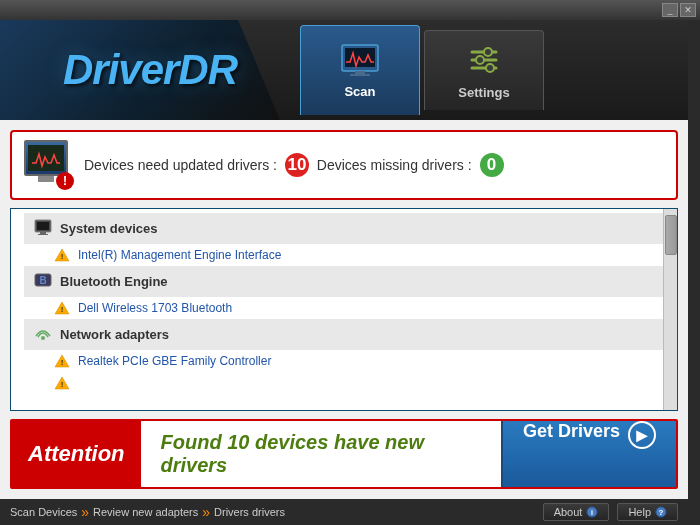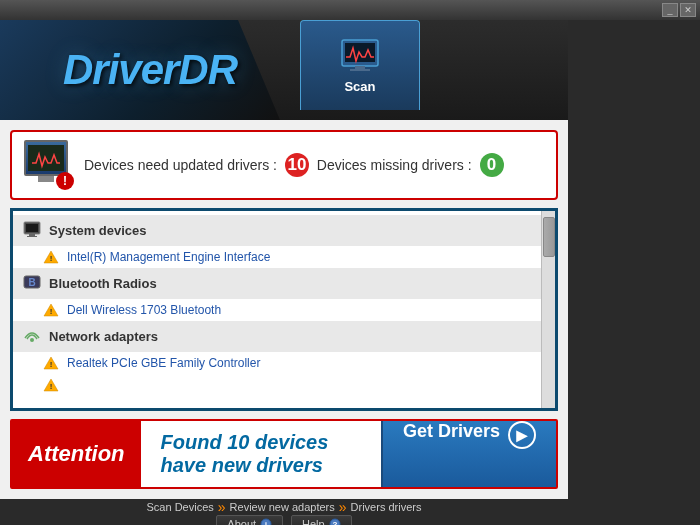--- a/index.html
+++ b/index.html
@@ -30,21 +30,21 @@
       font-size: 9px;
       color: #ccc;
       display: flex;
       align-items: center;
       justify-content: center;
       cursor: pointer;
     }
 
     
     .main-window {
-      width: 568px;
+      width: 688px;
       height: 505px;
       background: #1a1a1a;
       display: flex;
       flex-direction: column;
     }
 
     
     .header {
       height: 100px;
       background: linear-gradient(to bottom, #2c2c2c, #1a1a1a);
@@ -69,21 +69,21 @@
       font-weight: 900;
       color: #4ab3f4;
       text-shadow: 2px 2px 4px rgba(0,0,0,0.8), 0 0 20px rgba(74,179,244,0.3);
       letter-spacing: -1px;
       font-style: italic;
     }
 
     
     .nav-tabs {
       display: flex;
-      align-items: flex-start;
+      align-items: center;
       height: 100px;
       margin-left: 20px;
       gap: 4px;
     }
 
     .nav-tab {
       width: 120px;
       height: 80px;
       background: linear-gradient(to bottom, #3a3a3a, #252525);
       border: 1px solid #555;
@@ -203,23 +203,24 @@
       margin: 0 4px;
     }
 
     .badge-red { background: #dd2222; }
     .badge-green { background: #44aa44; }
 
     
     .device-list {
       flex: 1;
       background: white;
-      border: 3px solid #0c4a6e;
+      border: 1px solid #0c4a6e;
       overflow-y: hidden;
       position: relative;
+      padding-left: 13px;
     }
 
     .device-list-inner {
       padding: 4px 0;
     }
 
     .device-category {
       display: flex;
       align-items: center;
       padding: 5px 10px;
@@ -291,21 +292,21 @@
 
     .attention-message {
       background: white;
       flex: 1;
       display: flex;
       align-items: center;
       padding: 0 20px;
       font-size: 20px;
       font-weight: bold;
       font-style: italic;
-      color: #0369a1;
+      color: #4d7c0f;
     }
 
     .get-drivers-btn {
       background: linear-gradient(to bottom, #2a7abf, #1a5a9c);
       color: white;
       font-size: 18px;
       font-weight: bold;
       display: flex;
       align-items: flex-start;
       justify-content: center;
@@ -328,21 +329,20 @@
     }
 
     
     .footer {
       height: 26px;
       background: #2a2a2a;
       display: flex;
       align-items: center;
       justify-content: space-between;
       padding: 0 10px;
-      flex-direction: column;
     }
 
     .footer-breadcrumb {
       display: flex;
       align-items: center;
       gap: 4px;
     }
 
     .breadcrumb-separator {
       color: #ff8800;
@@ -405,20 +405,33 @@
             <rect x="5" y="5" width="30" height="19" fill="#0a1a2a"></rect>
             <polyline class="pulse-line" points="6,19 10,19 13,10 16,23 19,14 22,19 25,19 28,12 31,19 34,19"></polyline>
             <rect x="15" y="28" width="10" height="4" fill="#4a6a8c"></rect>
             <rect x="10" y="31" width="20" height="2" fill="#4a6a8c"></rect>
           </svg>
         </div>
         <span>Scan</span>
       </div>
 
 
+      <div class="nav-tab">
+        <div>
+          <svg width="36" height="36" viewBox="0 0 36 36">
+            <line x1="6" y1="10" x2="30" y2="10" stroke="#88aa44" stroke-width="3" stroke-linecap="round"></line>
+            <line x1="6" y1="18" x2="30" y2="18" stroke="#88aa44" stroke-width="3" stroke-linecap="round"></line>
+            <line x1="6" y1="26" x2="30" y2="26" stroke="#88aa44" stroke-width="3" stroke-linecap="round"></line>
+            <circle cx="22" cy="10" r="4" fill="#3a3a3a" stroke="#88aa44" stroke-width="2"></circle>
+            <circle cx="14" cy="18" r="4" fill="#3a3a3a" stroke="#88aa44" stroke-width="2"></circle>
+            <circle cx="24" cy="26" r="4" fill="#3a3a3a" stroke="#88aa44" stroke-width="2"></circle>
+          </svg>
+        </div>
+        <span>Settings</span>
+      </div>
     </div>
   </div>
 
   <div class="content-area">
 
     <div class="status-bar">
 
       <div class="status-icon">
         <div class="monitor-icon">
           <div class="monitor-screen">
@@ -460,21 +473,21 @@
           <span>Intel(R) Management Engine Interface</span>
         </div>
 
         <div class="device-category">
           <span class="cat-icon">
             <svg width="18" height="18" viewBox="0 0 18 18">
               <rect x="1" y="3" width="16" height="12" rx="2" fill="#3a3a5a" stroke="#666" stroke-width="1"></rect>
               <text x="9" y="13" text-anchor="middle" font-size="10" fill="#6688cc" font-weight="bold">B</text>
             </svg>
           </span>
-          <span>Bluetooth Radios</span>
+          <span>Bluetooth Engine</span>
         </div>
         <div class="device-item">
           <svg class="warn-triangle" viewBox="0 0 16 14">
             <polygon points="8,1 15,13 1,13" fill="#ffaa00" stroke="#cc8800" stroke-width="0.5"></polygon>
             <text x="8" y="11" text-anchor="middle" font-size="8" font-weight="bold" fill="#333">!</text>
           </svg>
           <span>Dell Wireless 1703 Bluetooth</span>
         </div>
 
         <div class="device-category">

